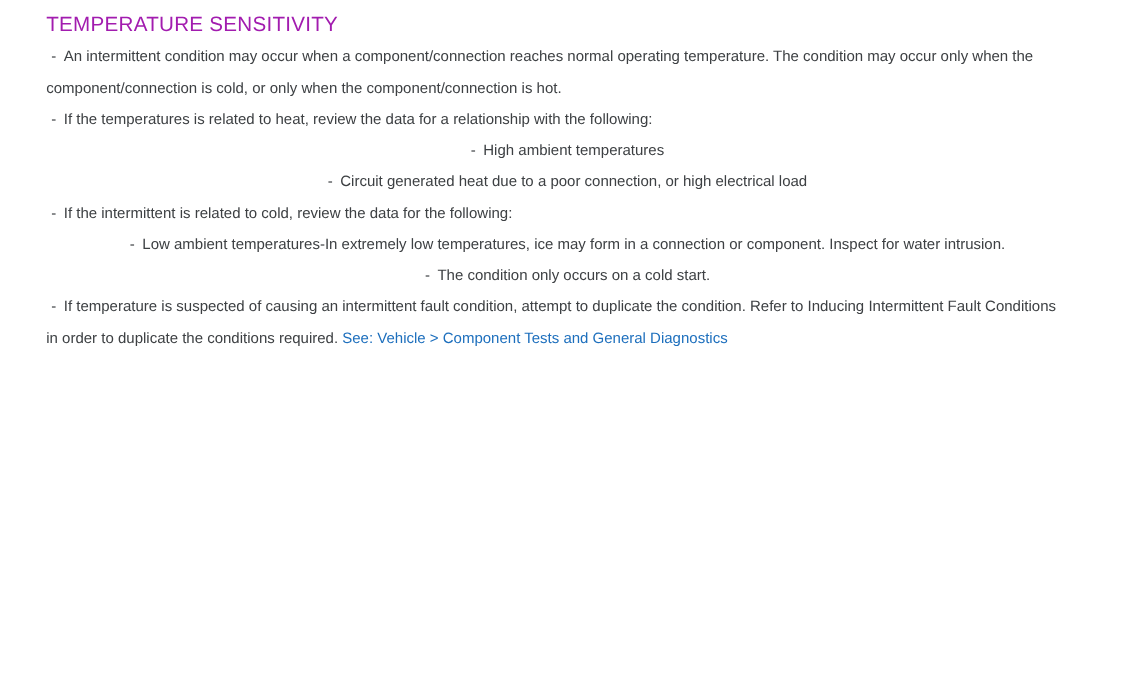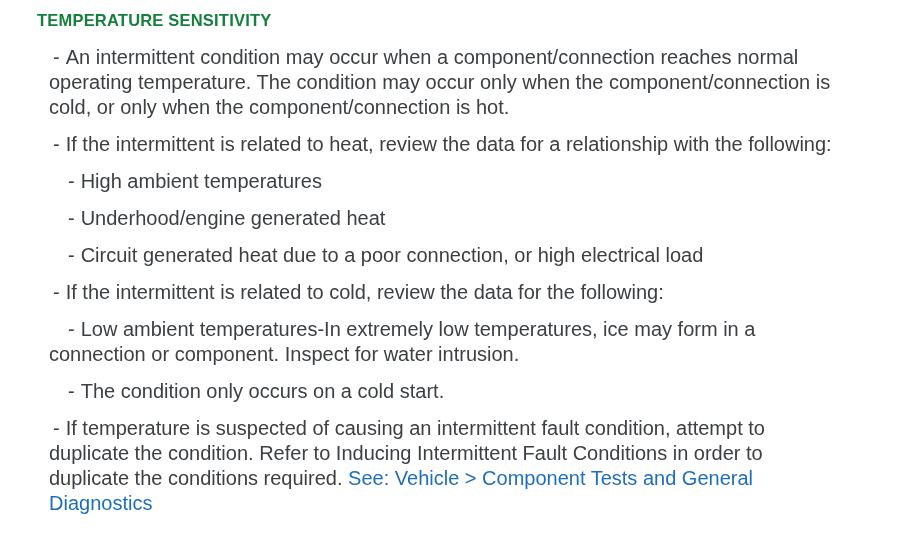--- a/index.html
+++ b/index.html
@@ -13,58 +13,57 @@
     overflow: hidden;
     font-family: "Liberation Sans", "DejaVu Sans", sans-serif;
   }
   .doc {
     margin-left: 37px;
     padding-top: 8px;
     width: 815px;
   }
   .doc-title {
     font-size: 16.5px;
-    font-weight: 700;
-    color: #15803d;
+    font-weight: 400;
+    color: #a21caf;
     line-height: 25px;
     margin: 0;
     letter-spacing: 0.2px;
   }
   .li {
-    font-size: 20px;
+    font-size: 12px;
     color: #3d4043;
     line-height: 25px;
-    margin: 12px;
+    margin: 0;
   }
   .li::before {
     content: attr(data-marker);
     margin-right: 6px;
   }
   .l1 { text-indent: 4px; }
-  .l2 { text-indent: 19px; }
+  .l2 { text-indent: 19px; text-align: center; }
   .see-link {
     color: #1d6fbd;
     text-decoration: none;
     cursor: pointer;
   }
 </style>
 </head>
 <body>
 
 <div class="doc">
   <h1 class="doc-title">TEMPERATURE SENSITIVITY</h1>
 
   <p class="li l1" data-marker="-">An intermittent condition may occur when a component/connection reaches normal operating temperature. The condition may occur only when the component/connection is cold, or only when the component/connection is hot.</p>
 
 
-  <p class="li l1" data-marker="-">If the intermittent is related to heat, review the data for a relationship with the following:</p>
+  <p class="li l1" data-marker="-">If the temperatures is related to heat, review the data for a relationship with the following:</p>
 
   <p class="li l2" data-marker="-">High ambient temperatures</p>
 
-  <p class="li l2" data-marker="-">Underhood/engine generated heat</p>
 
   <p class="li l2" data-marker="-">Circuit generated heat due to a poor connection, or high electrical load</p>
 
 
   <p class="li l1" data-marker="-">If the intermittent is related to cold, review the data for the following:</p>
 
   <p class="li l2" data-marker="-">Low ambient temperatures-In extremely low temperatures, ice may form in a connection or component. Inspect for water intrusion.</p>
 
   <p class="li l2" data-marker="-">The condition only occurs on a cold start.</p>
 

